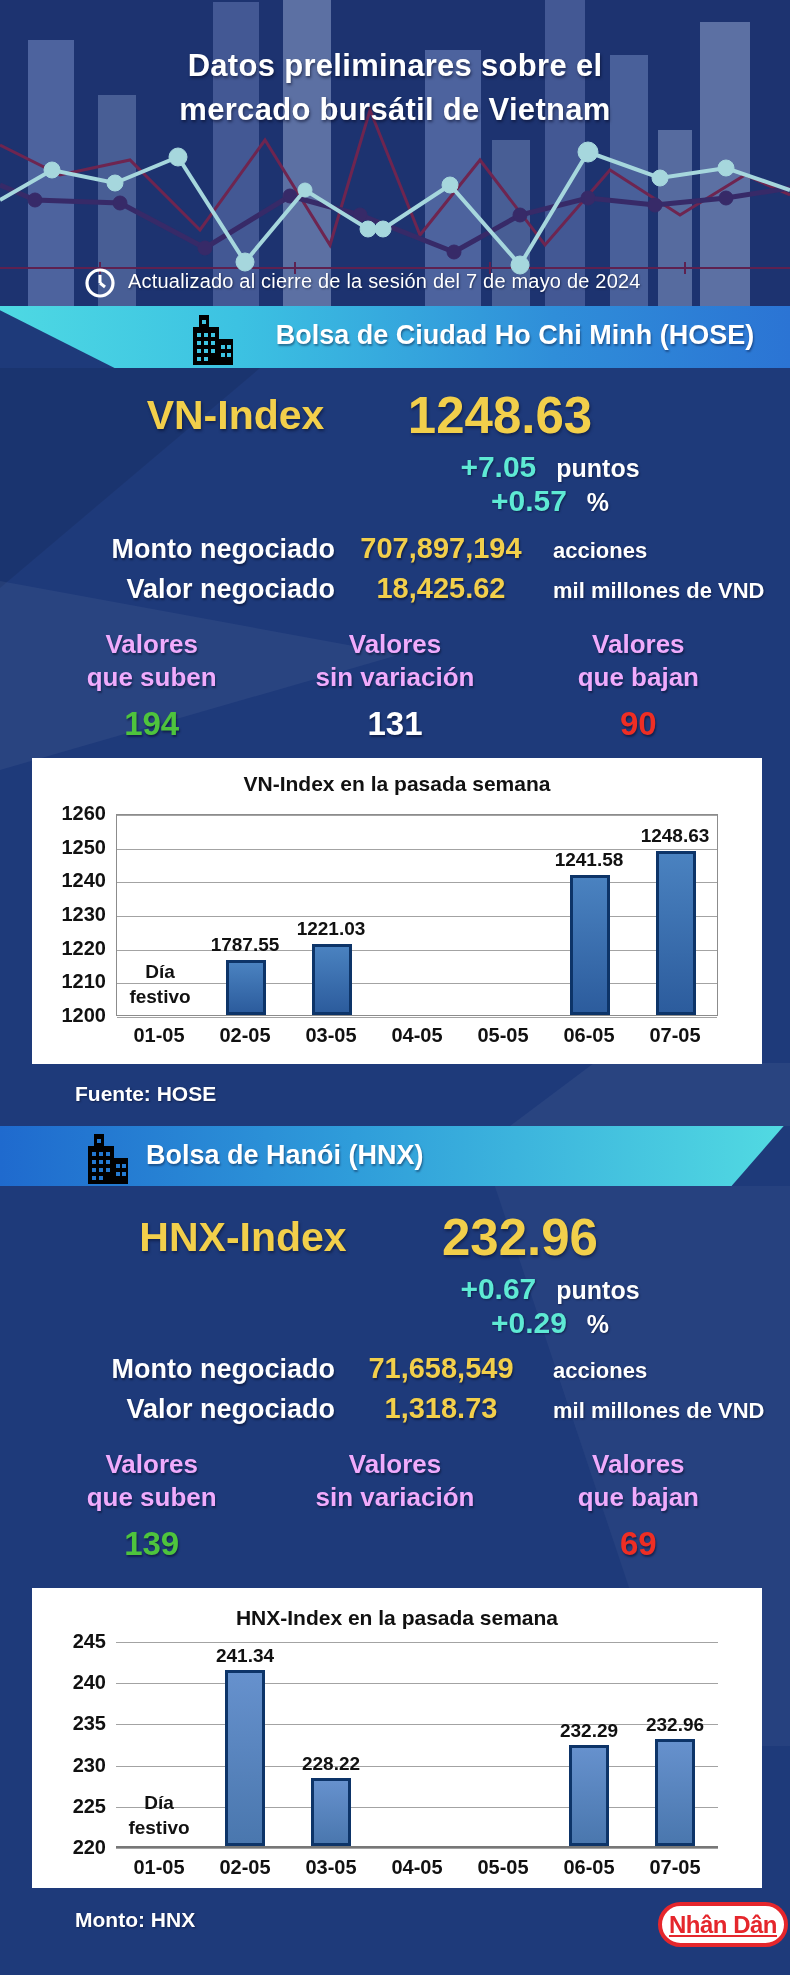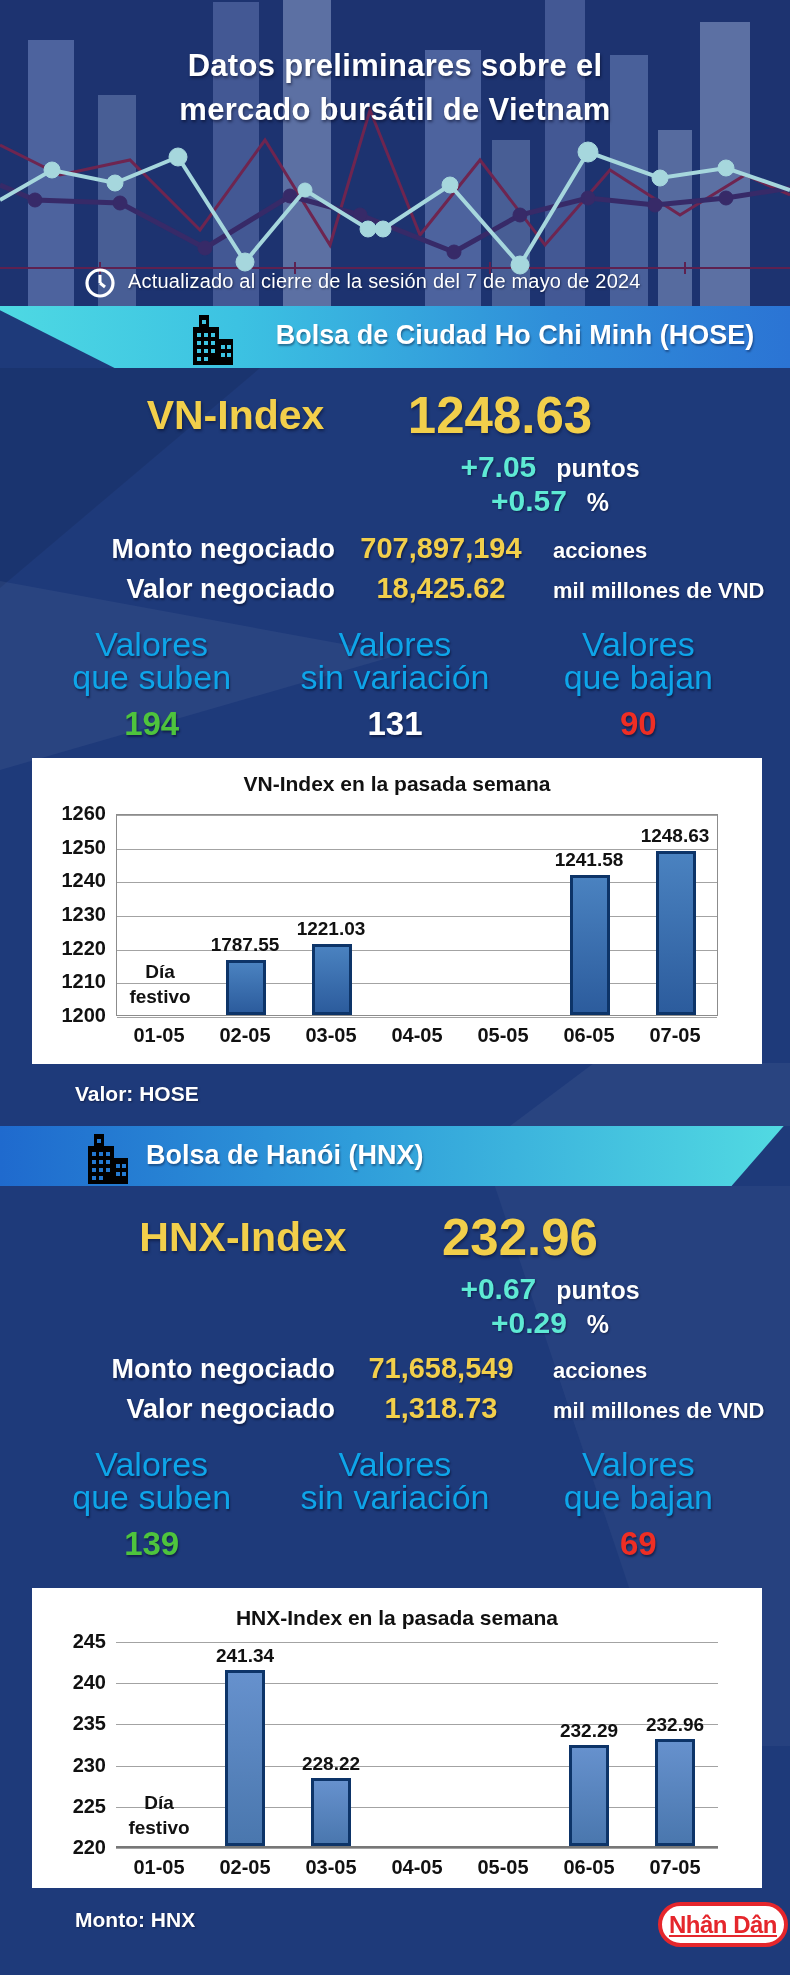--- a/index.html
+++ b/index.html
@@ -38,21 +38,21 @@
   .stat-row{position:absolute;left:0;width:790px;height:40px;display:flex;align-items:baseline;}
   .stat-label{width:335px;text-align:right;color:#fff;font-weight:bold;font-size:27px;
               text-shadow:1px 2px 2px rgba(5,10,35,.5);}
   .stat-value{width:212px;text-align:center;color:#f2cf4b;font-weight:bold;font-size:29px;
               text-shadow:1px 2px 2px rgba(5,10,35,.5);}
   .stat-unit{color:#fff;font-weight:bold;font-size:22px;margin-left:6px;
              text-shadow:1px 1px 2px rgba(5,10,35,.5);}
   
   .valores-row{position:absolute;left:30px;width:730px;display:flex;}
   .val-col{flex:1;text-align:center;}
-  .val-head{color:#0ea5e9;font-weight:normal;font-size:34px;line-height:33px;
+  .val-head{color:#f0abfc;font-weight:bold;font-size:26px;line-height:33px;
             text-shadow:1px 2px 2px rgba(5,10,35,.5);}
   .val-num{font-weight:bold;font-size:33px;margin-top:11px;text-shadow:1px 2px 2px rgba(5,10,35,.5);}
   .green{color:#4ec43d;} .white{color:#fff;} .red{color:#ee2e24;}
   
   .chart-card{position:absolute;left:32px;width:730px;background:#fff;}
   .chart-title{position:absolute;left:0;width:730px;text-align:center;color:#111;
                font-weight:bold;font-size:21px;}
   .plot{position:absolute;box-sizing:border-box;}
   .gridline{position:absolute;left:0;right:0;height:1px;background:#a3a3a3;}
   .ytick{position:absolute;left:4px;text-align:right;color:#111;font-weight:bold;font-size:20px;}
@@ -258,21 +258,21 @@
       <div class="bar-value" style="left: 153px; top: 175.921px; width: 120px;">1787.55</div>
       <div class="xtick" style="left: 244px; top: 266px; width: 110px;">03-05</div>
       <div class="bar-value" style="left: 239px; top: 160.199px; width: 120px;">1221.03</div>
       <div class="xtick" style="left: 330px; top: 266px; width: 110px;">04-05</div>
       <div class="xtick" style="left: 416px; top: 266px; width: 110px;">05-05</div>
       <div class="xtick" style="left: 502px; top: 266px; width: 110px;">06-05</div>
       <div class="bar-value" style="left: 497px; top: 91.014px; width: 120px;">1241.58</div>
       <div class="xtick" style="left: 588px; top: 266px; width: 110px;">07-05</div>
       <div class="bar-value" style="left: 583px; top: 67.279px; width: 120px;">1248.63</div>
     </div>
-  <div class="source" style="top:1082px;">Valor: HOSE</div>
+  <div class="source" style="top:1082px;">Fuente: HOSE</div>
 
   <div class="banner banner-2">
     <svg class="banner-icon" width="50" height="54" viewBox="0 0 50 54">
       <defs>
           <mask id="bm2">
         <rect width="50" height="54" fill="#fff"></rect>
         <rect x="10" y="22" width="4" height="4" fill="#000"></rect>
             <rect x="17" y="22" width="4" height="4" fill="#000"></rect>
             <rect x="24" y="22" width="4" height="4" fill="#000"></rect>
         <rect x="10" y="30" width="4" height="4" fill="#000"></rect>

